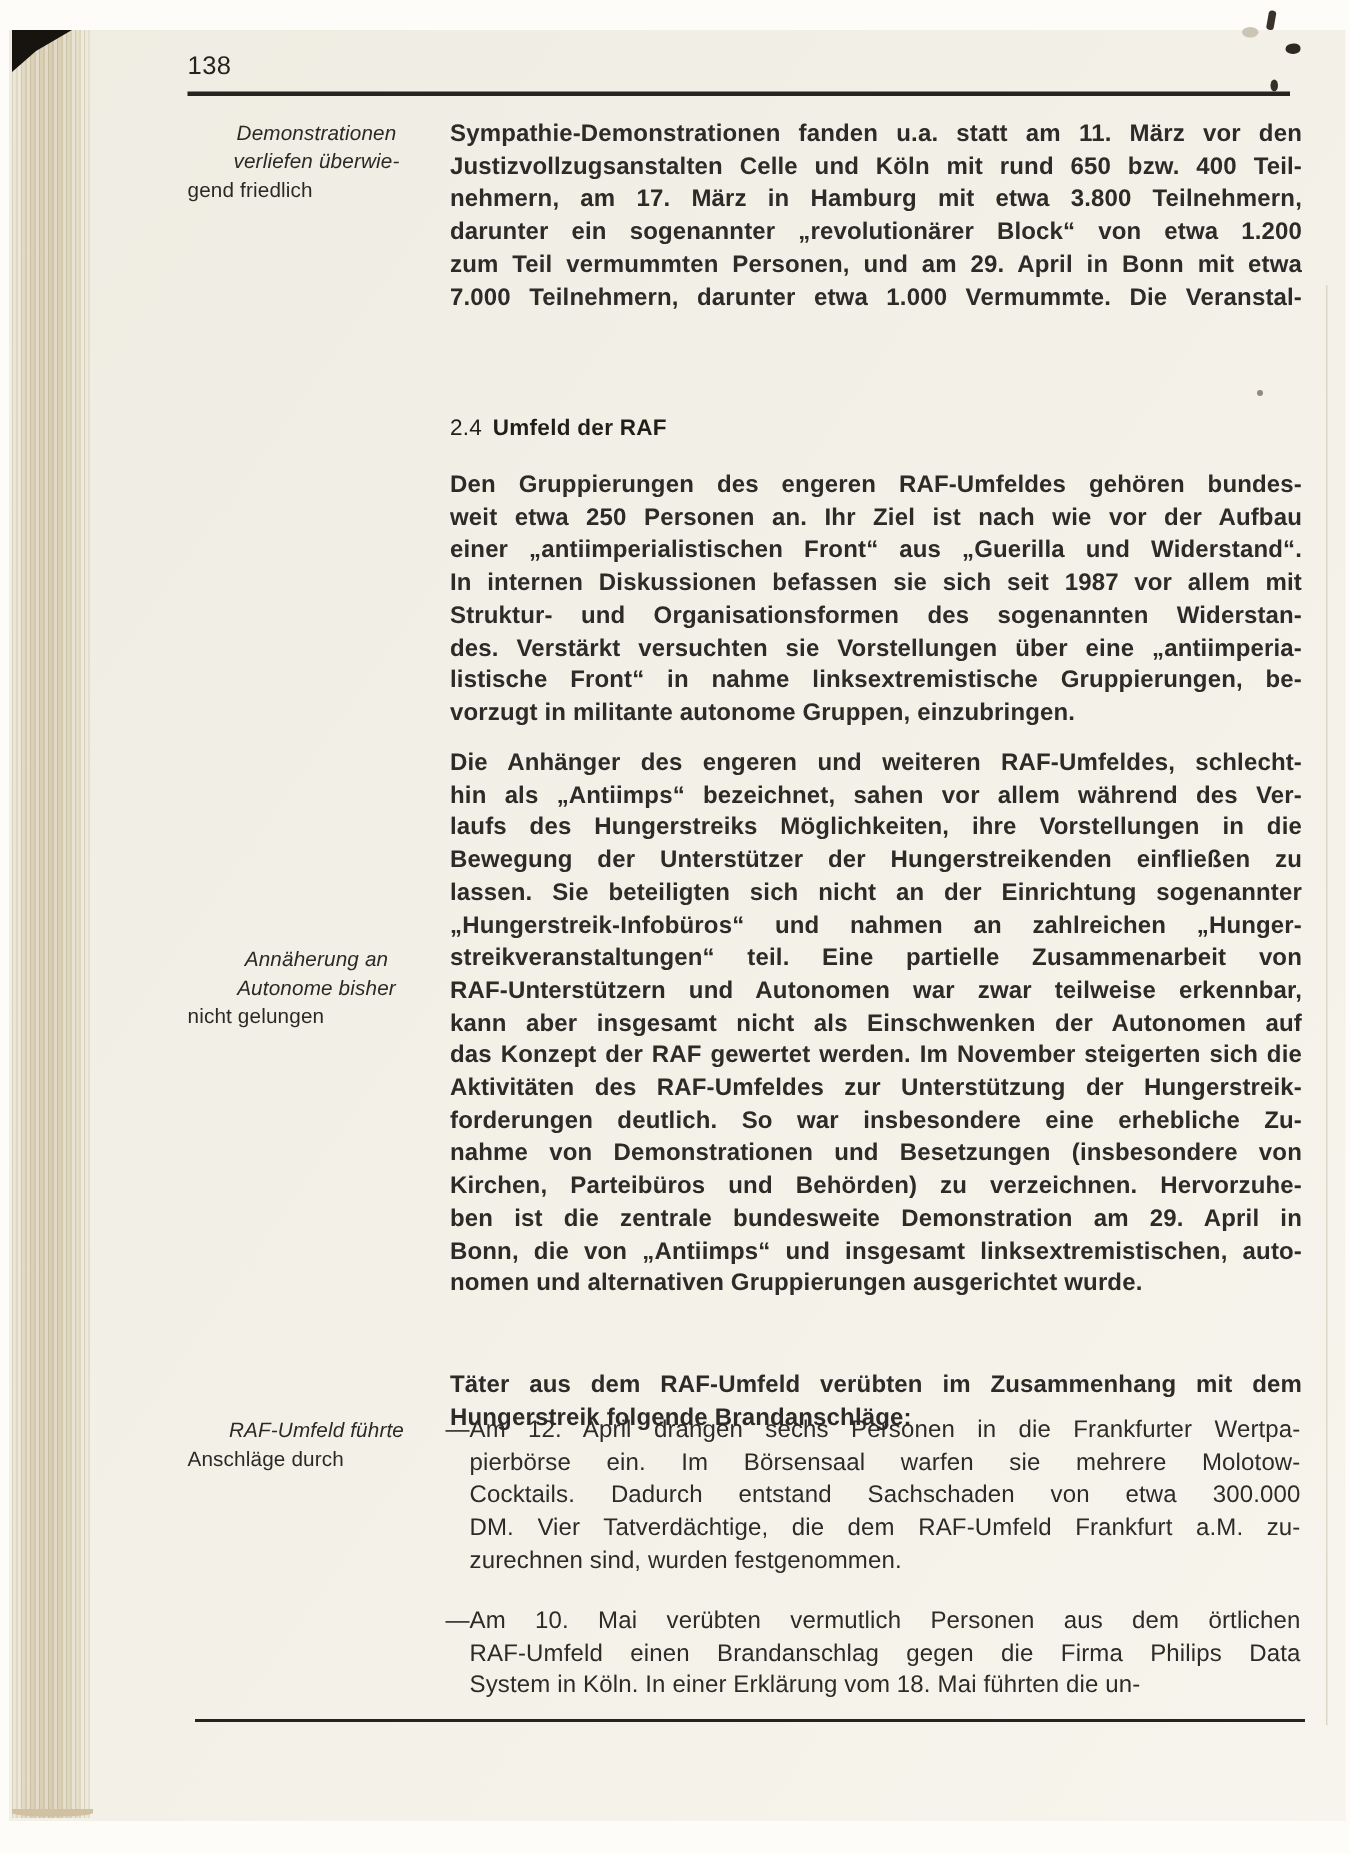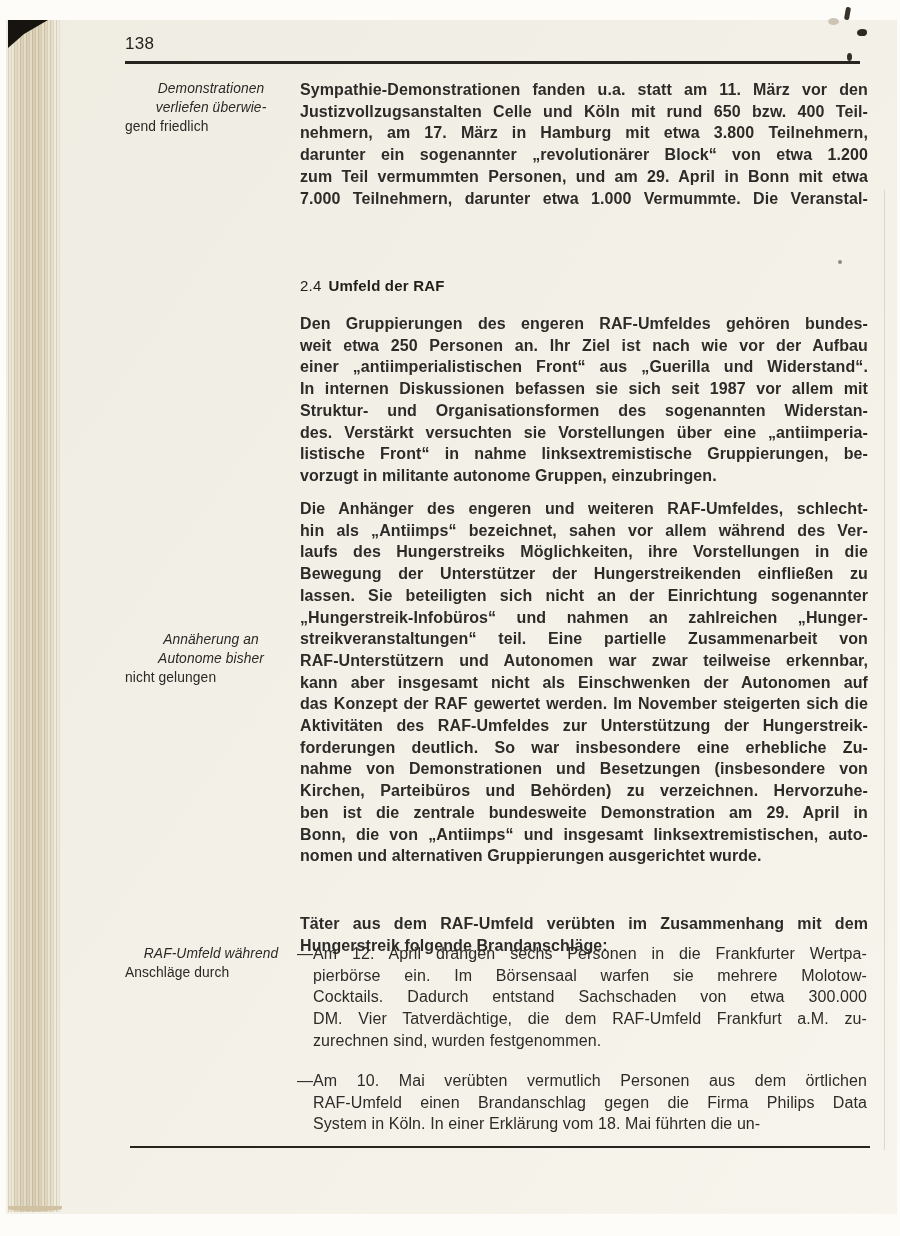--- a/index.html
+++ b/index.html
@@ -115,21 +115,21 @@
     <div class="tline just">Demonstrationen</div>
     <div class="tline just">verliefen überwie-</div>
     <div class="tline">gend friedlich</div>
   </div>
 <div class="margin-note" id="note2">
     <div class="tline just">Annäherung an</div>
     <div class="tline just">Autonome bisher</div>
     <div class="tline">nicht gelungen</div>
   </div>
 <div class="margin-note" id="note3">
-    <div class="tline just">RAF-Umfeld während</div>
+    <div class="tline just">RAF-Umfeld führte</div>
     <div class="tline">Anschläge durch</div>
   </div>
 
 <div class="para" id="p1">
     <div class="tline just">Sympathie-Demonstrationen fanden u.a. statt am 11. März vor den</div>
     <div class="tline just">Justizvollzugsanstalten Celle und Köln mit rund 650 bzw. 400 Teil-</div>
     <div class="tline just">nehmern, am 17. März in Hamburg mit etwa 3.800 Teilnehmern,</div>
     <div class="tline just">darunter ein sogenannter „revolutionärer Block“ von etwa 1.200</div>
     <div class="tline just">zum Teil vermummten Personen, und am 29. April in Bonn mit etwa</div>
     <div class="tline just">7.000 Teilnehmern, darunter etwa 1.000 Vermummte. Die Veranstal-</div>

